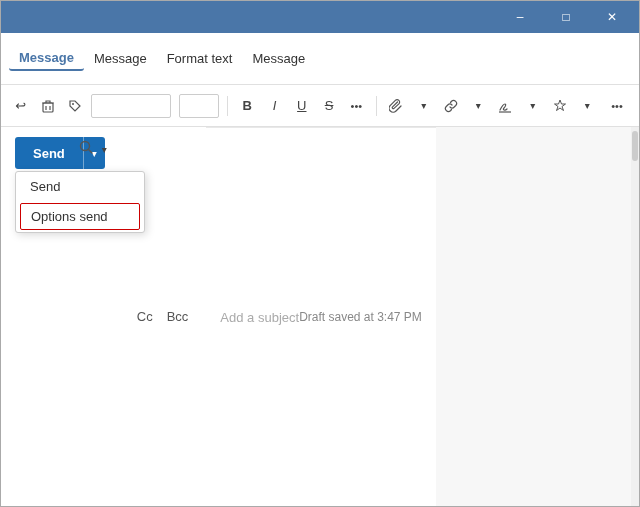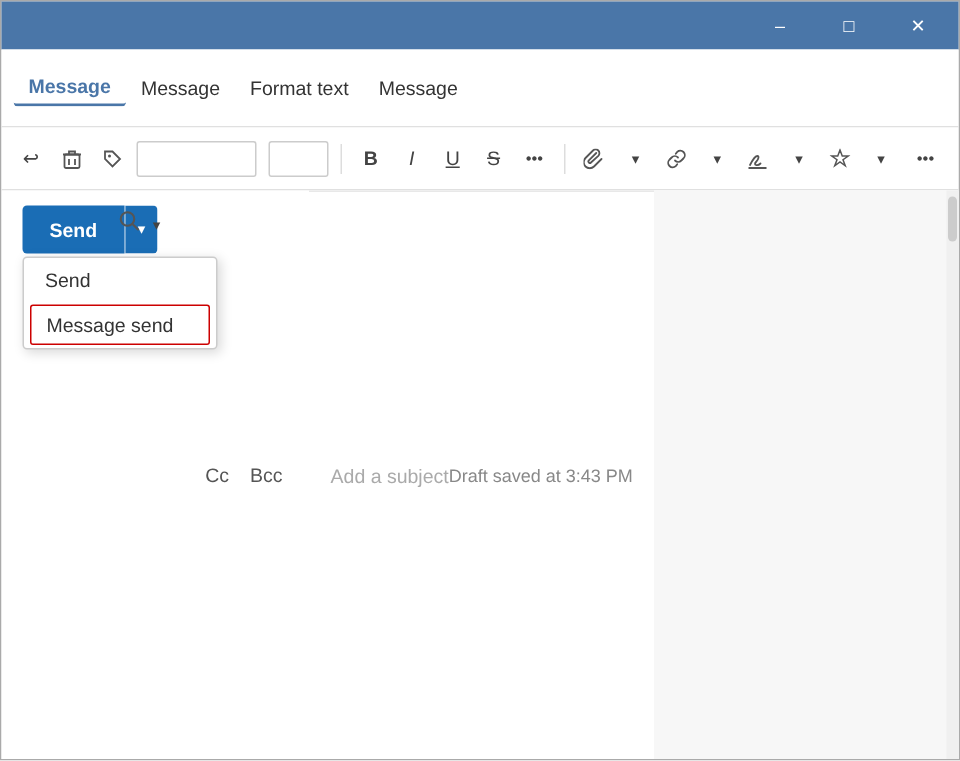--- a/index.html
+++ b/index.html
@@ -351,29 +351,29 @@
           <svg width="16" height="16" viewBox="0 0 16 16" fill="none">
             <circle cx="7" cy="7" r="4.5" stroke="#555" stroke-width="1.4"></circle>
             <line x1="10.5" y1="10.5" x2="14" y2="14" stroke="#555" stroke-width="1.4" stroke-linecap="round"></line>
           </svg>
         </button>
         <button class="more-btn" style="font-size:10px;">▾</button>
       </div>
 
       <div class="dropdown-menu">
         <div class="dropdown-item">Send</div>
-        <div class="dropdown-item highlighted">Message send</div>
+        <div class="dropdown-item highlighted">Options send</div>
       </div>
     </div>
 
     <div class="recipients-row">
       <button class="recipients-btn">Cc</button>
       <button class="recipients-btn">Bcc</button>
     </div>
 
     <div class="subject-row">
       <span class="subject-placeholder">Add a subject</span>
-      <span class="draft-saved">Draft saved at 3:43 PM</span>
+      <span class="draft-saved">Draft saved at 3:47 PM</span>
     </div>
 
     <div class="body-area"></div>
   </div>
 </div>
 
 </body></html>

